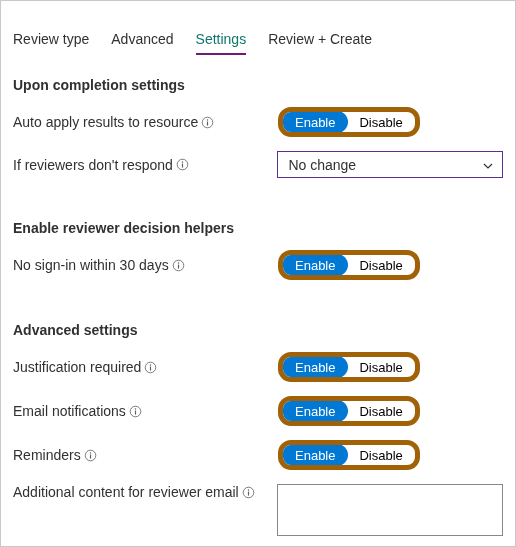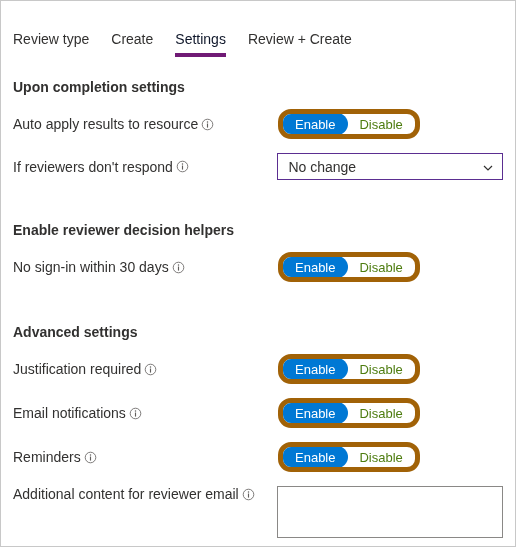--- a/index.html
+++ b/index.html
@@ -25,22 +25,22 @@
   }
   .tab {
     font-size: 14px;
     color: #323130;
     padding: 4px 0 6px 0;
     cursor: pointer;
     border-bottom: 2px solid transparent;
     margin-top: 20px;
   }
   .tab.active {
-    border-bottom: 4px solid #701a75;
-    color: #0f172a;
+    border-bottom: 2px solid #701a75;
+    color: #0f766e;
     font-weight: 400;
   }
   .content {
     padding: 22px 12px 12px 12px;
   }
   .section-title {
     font-weight: 700;
     font-size: 14px;
     color: #323130;
     margin-bottom: 14px;
@@ -70,21 +70,21 @@
     align-items: center;
     border: 5px solid #a16207;
     border-radius: 13px;
     overflow: hidden;
     height: 30px;
     cursor: pointer;
   }
   .toggle .opt {
     padding: 0 12px;
     font-size: 13px;
-    color: #4d7c0f;
+    color: #000000;
     height: 100%;
     display: flex;
     align-items: center;
   }
   .toggle .opt.sel {
     background: #0078d4;
     color: #fff;
     border-radius: 12px;
     margin: -1px;
     padding: 0 13px;
@@ -122,21 +122,21 @@
     align-items: flex-start;
   }
 </style>
 </head>
 <body>
 
 <div class="frame">
 
   <div class="tabs">
     <div class="tab">Review type</div>
-    <div class="tab">Create</div>
+    <div class="tab">Advanced</div>
     <div class="tab active">Settings</div>
     <div class="tab">Review + Create</div>
   </div>
 
   <div class="content">
 
     <div class="section-title">Upon completion settings</div>
 
     <div class="row">
       <div class="row-label">

